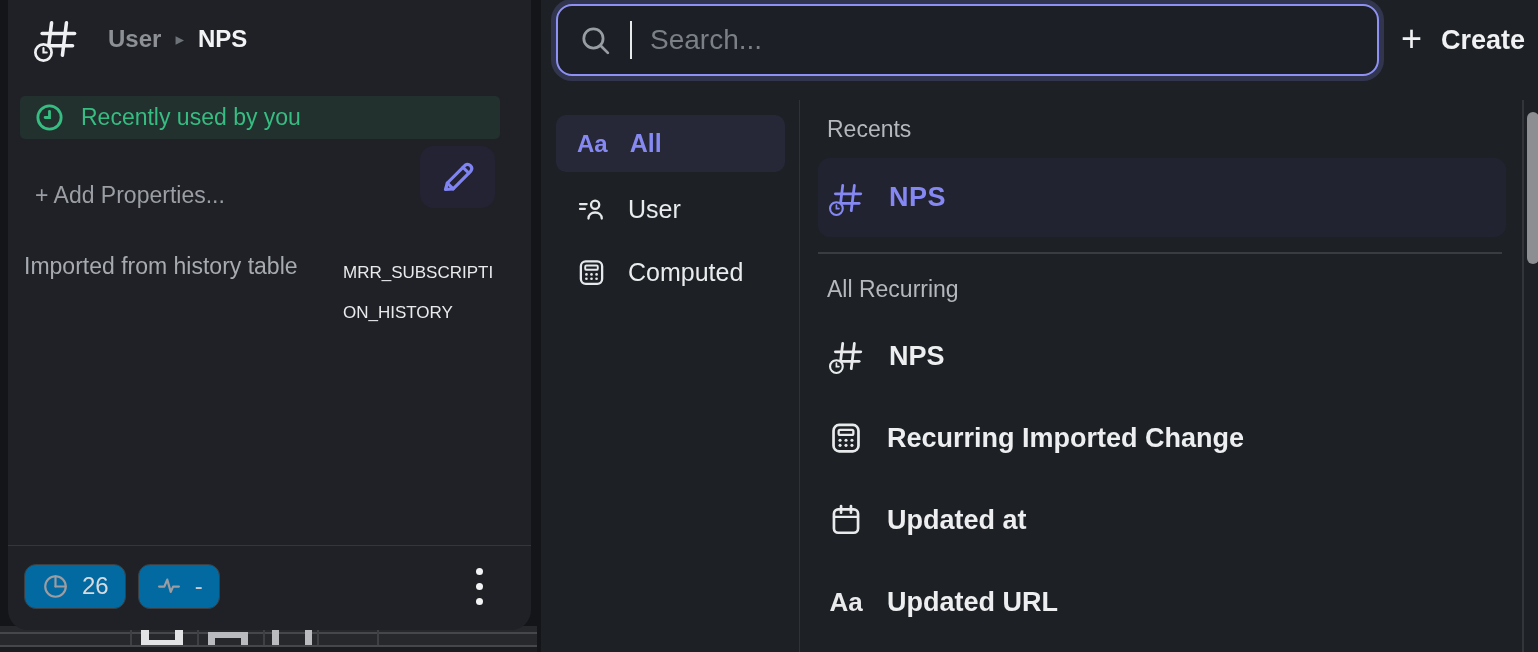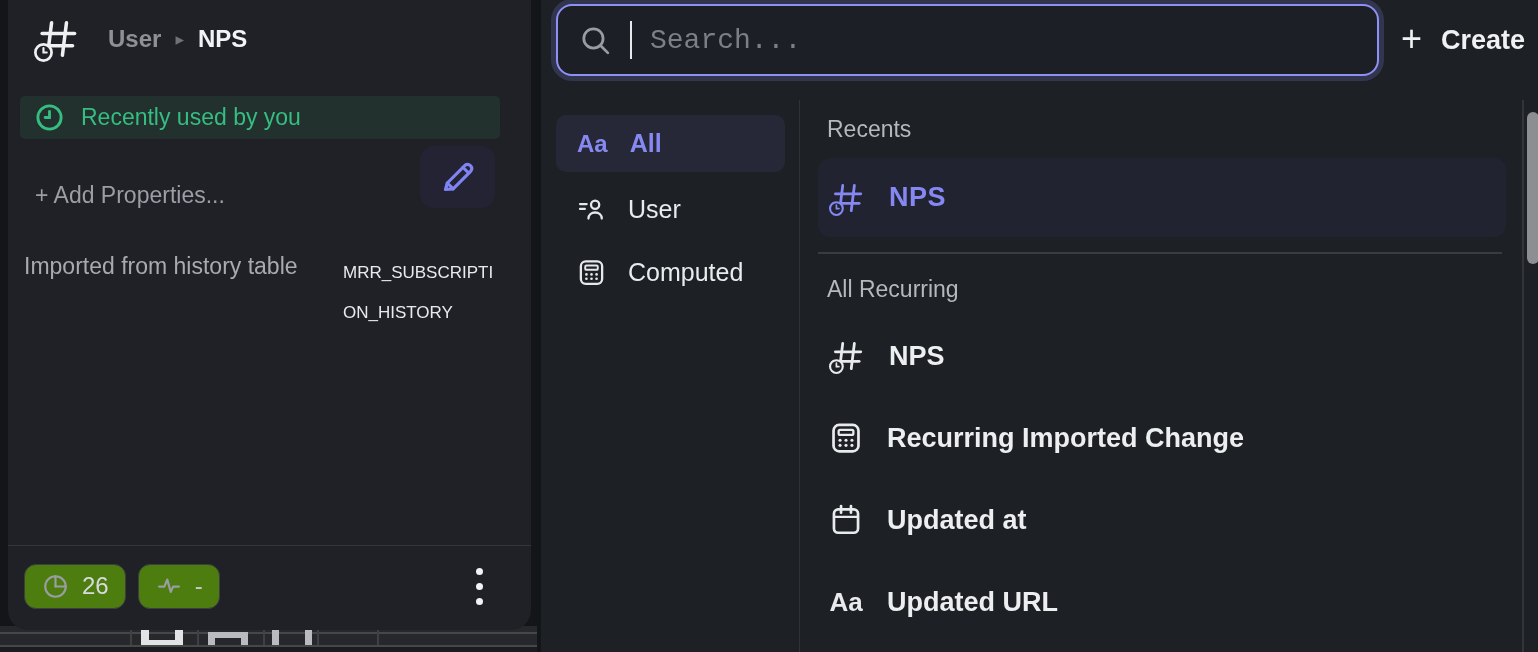--- a/index.html
+++ b/index.html
@@ -50,41 +50,41 @@
   .meta-value {
     position:absolute; left:335px; top:277px; width:160px;
     font-size:17px; line-height:39.5px; color:#e9eaec; word-break:break-all;
   }
   .lp-footer {
     position:absolute; left:0; top:569px; width:523px; height:85px;
     border-top:1px solid #34363a;
     display:flex; align-items:center; padding:0 48px 4px 16px;
   }
   .pill {
-    height:45px; border:1.5px solid #3c3e42; border-radius:12px; background:#4d7c0f;
+    height:45px; border:1.5px solid #3c3e42; border-radius:12px; background:#0369a1;
     display:flex; align-items:center; gap:12px; padding:0 16px; margin-right:12px;
     color:#c9cbce; font-size:24px; cursor:pointer;
   }
   .pill .num { color:#d8dadd; }
   .kebab { margin-left:auto; display:flex; flex-direction:column; gap:8px; cursor:pointer; }
   .kebab i { width:7px; height:7px; border-radius:50%; background:#f2f3f5; }
 
   
   .right-panel { left:541px; top:0; width:997px; height:652px; background:#1d2025; --icon-bg:#1d2025; }
 
   .search-box {
     position:absolute; left:15px; top:4px; width:823px; height:72px;
     background:#1c1f25; border:2px solid #8e91f3; border-radius:16px;
     box-shadow:0 0 0 5px rgba(124,127,226,0.22);
     display:flex; align-items:center; padding-left:21px; gap:18px;
   }
   .caret { width:2px; height:38px; background:#e8e9eb; }
   .search-input {
     flex:1; background:transparent; border:none; outline:none;
-    font-family:Liberation Mono, monospace; font-size:28px; color:#e9eaec; padding:0;
+    font-family:Liberation Sans, sans-serif; font-size:28px; color:#e9eaec; padding:0;
   }
   .search-input::placeholder { color:#7b8087; }
 
   .create-btn {
     position:absolute; left:860px; top:12px; height:56px; width:200px;
     display:flex; align-items:center; gap:19px; background:transparent; border:none;
     color:#f0f1f3; font-family:"Liberation Sans", sans-serif;
     font-size:27px; font-weight:600; cursor:pointer;
   }
   .create-plus { font-size:36px; font-weight:400; line-height:1; margin-top:-3px; }

